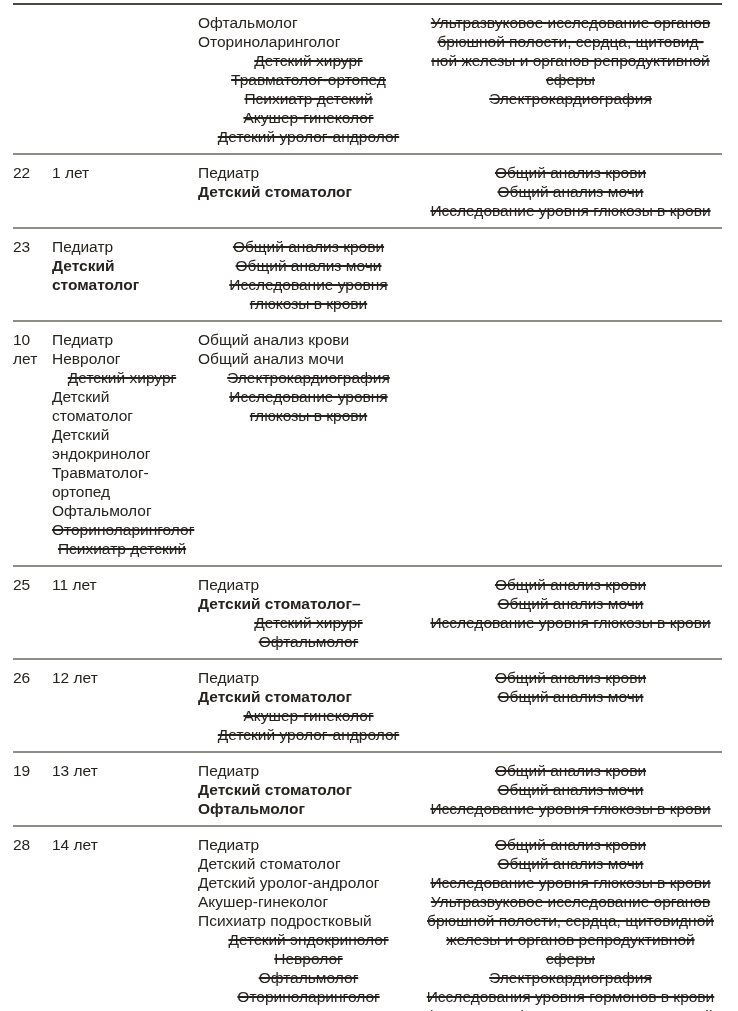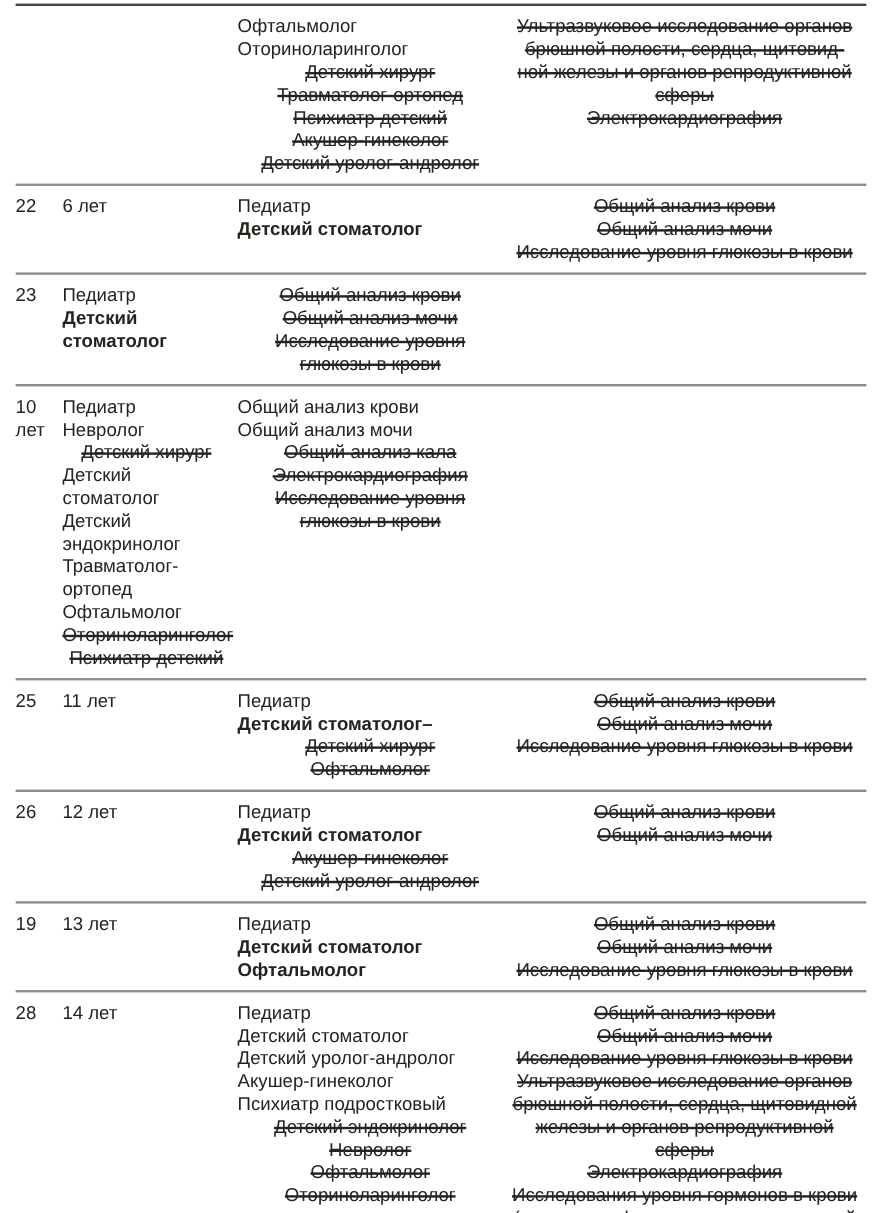--- a/index.html
+++ b/index.html
@@ -68,21 +68,21 @@
         <div class="cell exam">
           <div class="line struck">Ультразвуковое исследование органов
 брюшной полости, сердца, щитовид-
 ной железы и органов репродуктивной
 сферы</div>
           <div class="line struck">Электрокардиография</div>
         </div>
       </div>
       <div class="row">
         <div class="cell num">22</div>
-        <div class="cell age">6 лет</div>
+        <div class="cell age">1 лет</div>
         <div class="cell spec">
           <div class="line">Педиатр</div>
           <div class="line bold">Детский стоматолог</div>
         </div>
         <div class="cell exam">
           <div class="line struck">Общий анализ крови</div>
           <div class="line struck">Общий анализ мочи</div>
           <div class="line struck">Исследование уровня глюкозы в крови</div>
         </div>
       </div>
@@ -107,21 +107,20 @@
           <div class="line">Детский стоматолог</div>
           <div class="line">Детский эндокринолог</div>
           <div class="line">Травматолог-ортопед</div>
           <div class="line">Офтальмолог</div>
           <div class="line struck">Оториноларинголог</div>
           <div class="line struck">Психиатр детский</div>
         </div>
         <div class="cell exam">
           <div class="line">Общий анализ крови</div>
           <div class="line">Общий анализ мочи</div>
-          <div class="line struck">Общий анализ кала</div>
           <div class="line struck">Электрокардиография</div>
           <div class="line struck">Исследование уровня глюкозы в крови</div>
         </div>
       </div>
       <div class="row">
         <div class="cell num">25</div>
         <div class="cell age">11 лет</div>
         <div class="cell spec">
           <div class="line">Педиатр</div>
           <div class="line bold">Детский стоматолог–</div>

